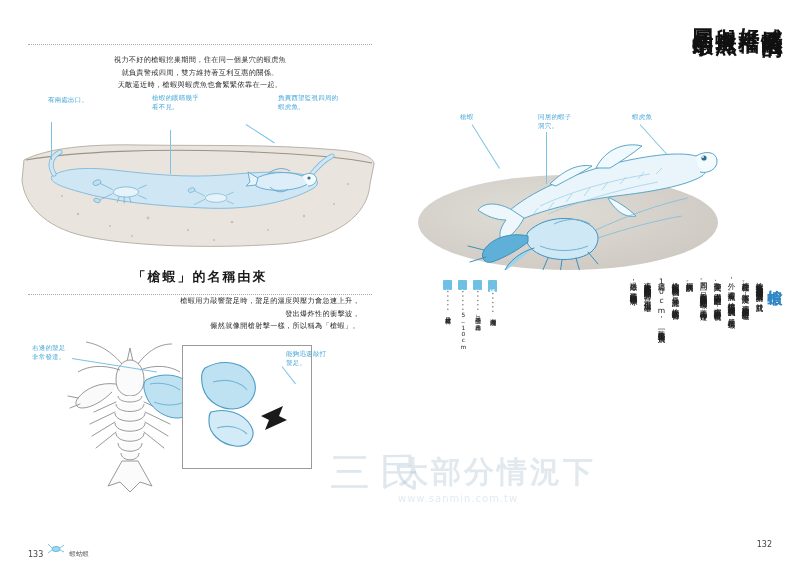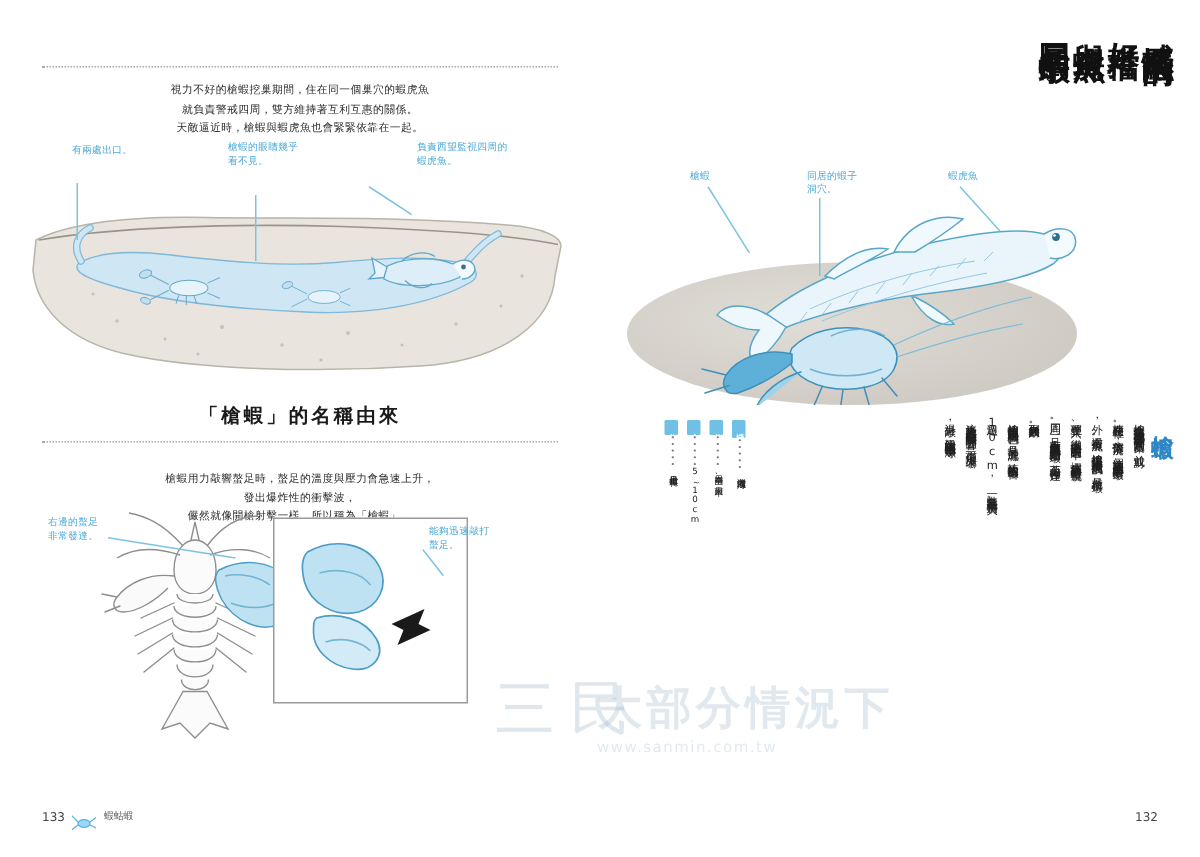--- a/index.html
+++ b/index.html
@@ -17,27 +17,27 @@
   #leftpage{position:absolute;left:0;top:0;width:400px;height:571px;}
   #lp-head1{position:absolute;left:40px;top:18px;width:320px;}
   #lp-rule1{position:absolute;left:28px;top:44px;width:344px;}
   #lp-body1{position:absolute;left:40px;top:54px;width:320px;}
 
   
   #burrow{position:absolute;left:18px;top:118px;width:360px;height:130px;}
 
   #lp-head2{position:absolute;left:40px;top:268px;width:320px;}
   #lp-rule2{position:absolute;left:28px;top:294px;width:344px;}
-  #lp-body2{position:absolute;left:40px;top:313px;width:320px;}
+  #lp-body2{position:absolute;left:40px;top:295px;width:320px;text-align:right;}
 
   #shrimpfig{position:absolute;left:30px;top:340px;width:340px;height:180px;}
   #clawbox{position:absolute;left:182px;top:345px;width:128px;height:122px;border:1px solid #9a9a9a;background:#fff;}
 
   
-  #lp-foot{position:absolute;left:28px;top:540px;display:flex;align-items:flex-start;gap:5px;}
+  #lp-foot{position:absolute;left:28px;top:540px;display:flex;align-items:flex-end;gap:5px;}
   #lp-foot .pn{font-size:8px;color:#444;}
   #lp-foot .ft{font-size:6.5px;color:#555;}
 
   
   #rightpage{position:absolute;left:400px;top:0;width:400px;height:571px;}
   #rp-title{position:absolute;right:18px;top:12px;display:flex;flex-direction:row-reverse;gap:2px;}
   .vline{writing-mode:vertical-rl;text-orientation:upright;font-size:21px;font-weight:bold;color:#111;letter-spacing:2px;line-height:1;}
 
   #rock{position:absolute;left:18px;top:175px;width:300px;height:95px;border-radius:50%/50%;
         background:radial-gradient(ellipse at 40% 40%,#e0ddd7 0%,#d4d0c9 55%,#c9c5bd 100%);}

